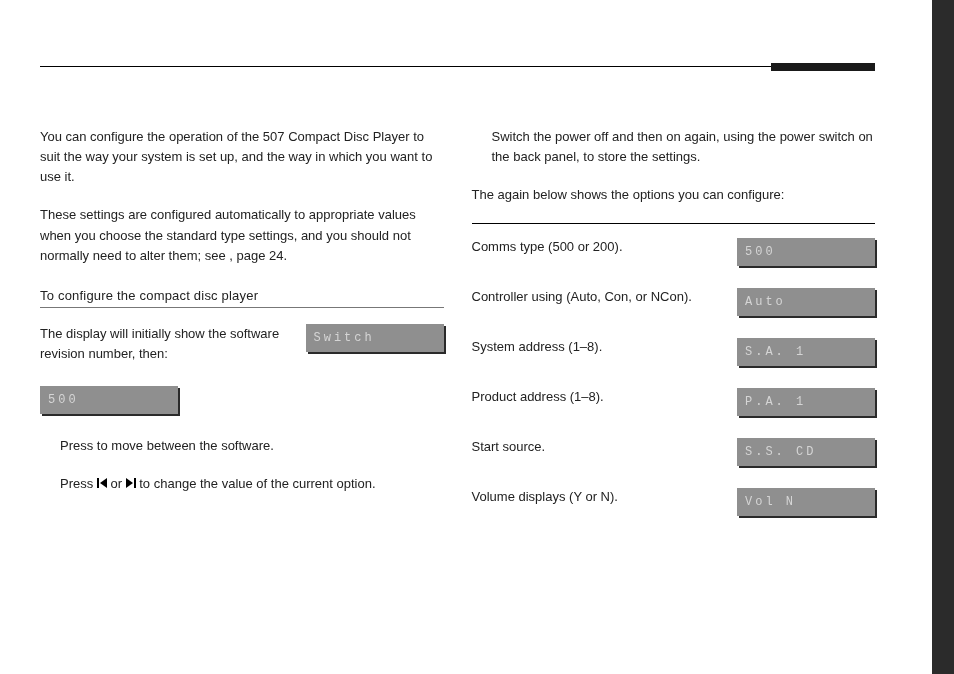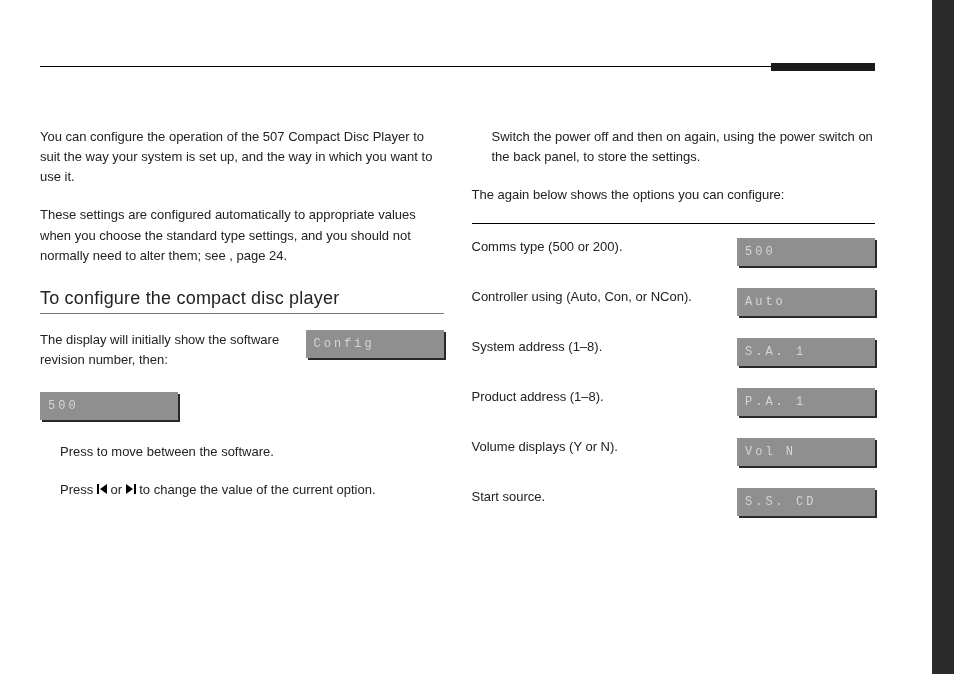--- a/index.html
+++ b/index.html
@@ -48,21 +48,21 @@
   }
   .col {
     flex: 1 1 0;
     min-width: 0;
   }
   p {
     margin: 12px 0 18px 0;
     line-height: 1.55;
   }
   .heading {
-    font-size: 18px;
+    font-size: 13px;
     font-weight: 400;
     margin: 22px 0 4px 0;
     letter-spacing: 0.2px;
   }
   .sec-rule {
     border-top: 1px solid #777;
     margin-bottom: 16px;
   }
   .indent {
     padding-left: 20px;
@@ -175,21 +175,21 @@
       <p>
         <span>These settings are configured automatically to appropriate values when you choose the standard type settings, and you should not normally need to alter them; see </span><span>, page 24.</span>
       </p>
 
       <div class="heading">To configure the compact disc player</div>
       <div class="sec-rule"></div>
 
 
       <div class="row">
         <div class="txt">The display will initially show the software revision number, then:</div>
-        <div class="lcd">Config</div>
+        <div class="lcd">Switch</div>
       </div>
 
       <div class="row">
         <div class="lcd">500</div>
       </div>
 
       <div class="indent">
         <p>
           <span>Press </span><span> to move between the software.</span>
         </p>
@@ -221,24 +221,24 @@
           </div>
           <div class="opt-row">
             <div class="label">System address (1–8).</div>
             <div class="lcd">S.A. 1</div>
           </div>
           <div class="opt-row">
             <div class="label">Product address (1–8).</div>
             <div class="lcd">P.A. 1</div>
           </div>
           <div class="opt-row">
+            <div class="label">Start source.</div>
+            <div class="lcd">S.S. CD</div>
+          </div>
+          <div class="opt-row">
             <div class="label">Volume displays (Y or N).</div>
             <div class="lcd">Vol N</div>
-          </div>
-          <div class="opt-row">
-            <div class="label">Start source.</div>
-            <div class="lcd">S.S. CD</div>
           </div>
         </div>
 
     </div>
   </div>
 </div>
 
 </body></html>

